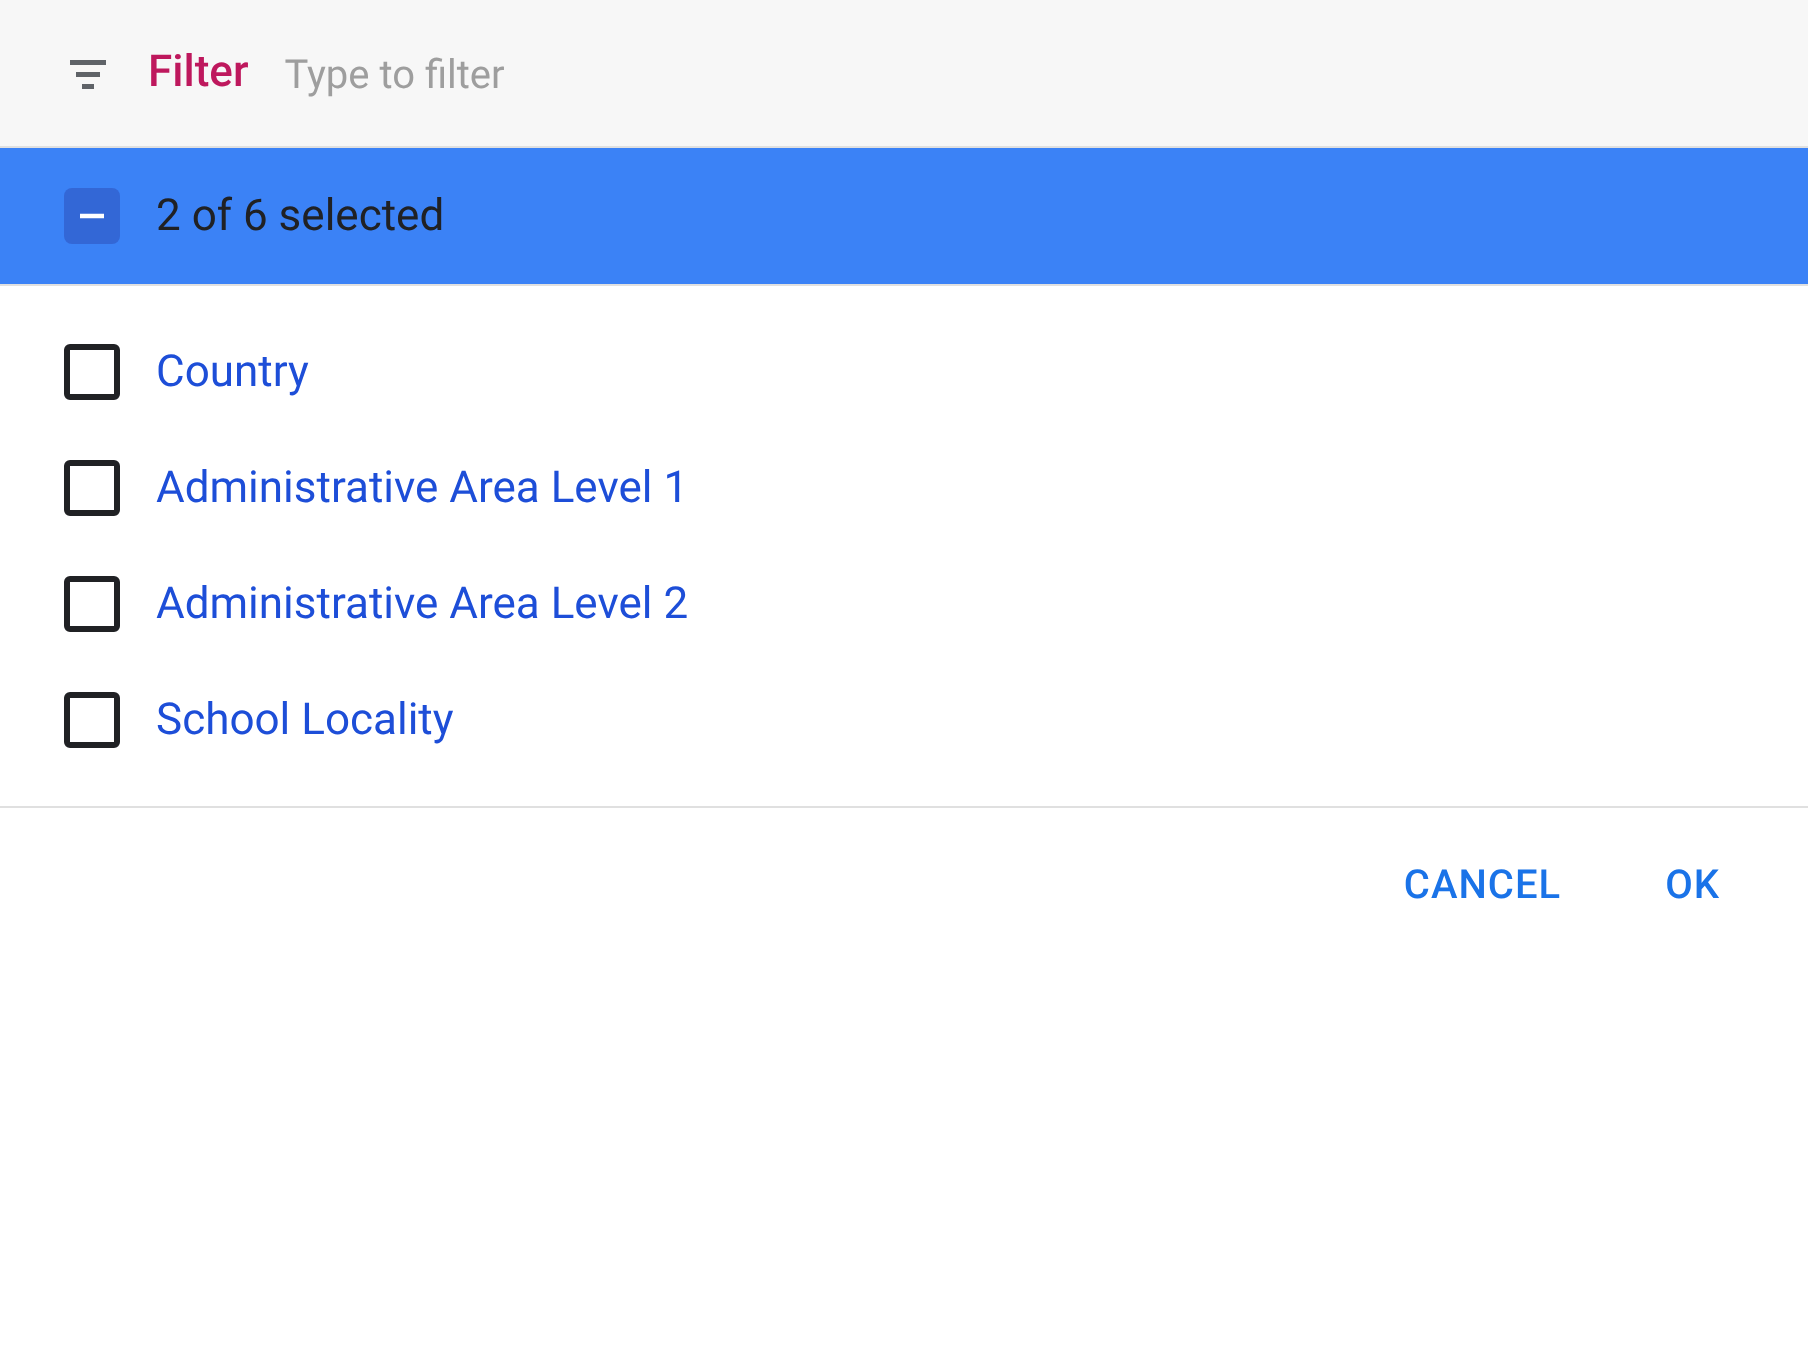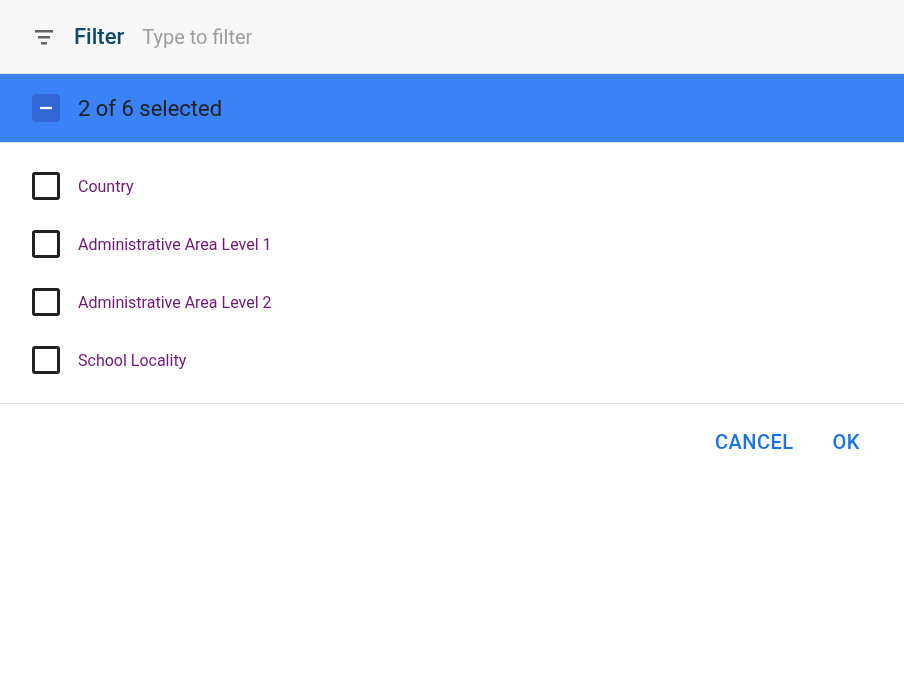--- a/index.html
+++ b/index.html
@@ -26,21 +26,21 @@
       width: 24px;
       height: 24px;
       display: flex;
       align-items: center;
       justify-content: center;
       color: #5f6368;
     }
     .filter-label {
       font-size: 22px;
       font-weight: 500;
-      color: #0c4a6e;
+      color: #be185d;
     }
     .filter-input {
       border: none;
       outline: none;
       background: transparent;
       font-size: 20px;
       color: #5f6368;
       font-family: inherit;
       flex: 1;
     }
@@ -100,29 +100,29 @@
       flex-shrink: 0;
       display: flex;
       align-items: center;
       justify-content: center;
     }
     .checkbox-checked svg {
       width: 20px;
       height: 20px;
     }
     .option-label {
-      font-size: 16px;
-      color: #701a75;
+      font-size: 22px;
+      color: #1d4ed8;
     }
     .button-bar {
       display: flex;
       justify-content: flex-end;
       align-items: center;
       padding: 20px 36px;
-      gap: 23px;
+      gap: 36px;
       margin-left: 44px;
     }
     .btn {
       background: none;
       border: none;
       font-family: inherit;
       font-size: 20px;
       font-weight: 500;
       color: #1a73e8;
       letter-spacing: 0.5px;

